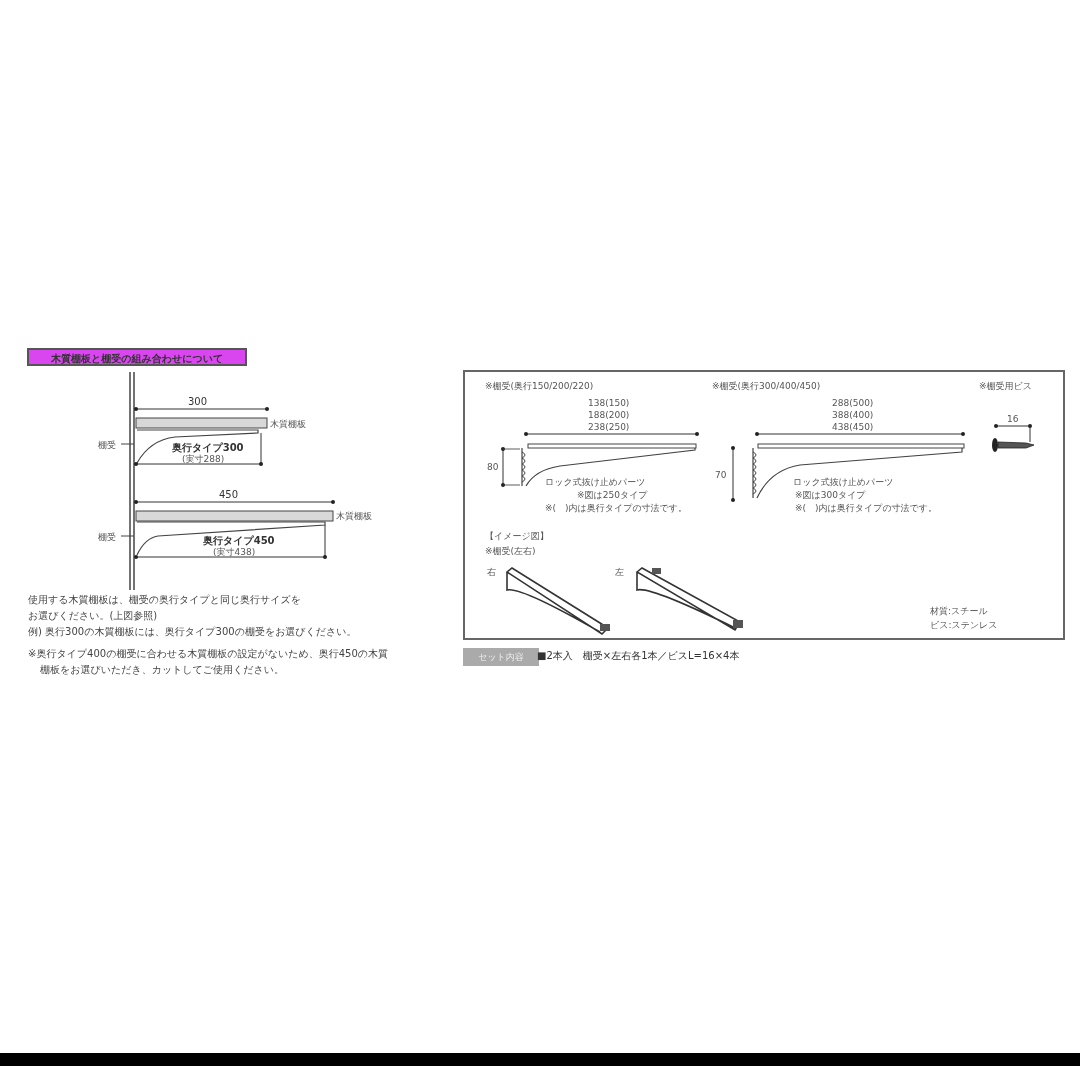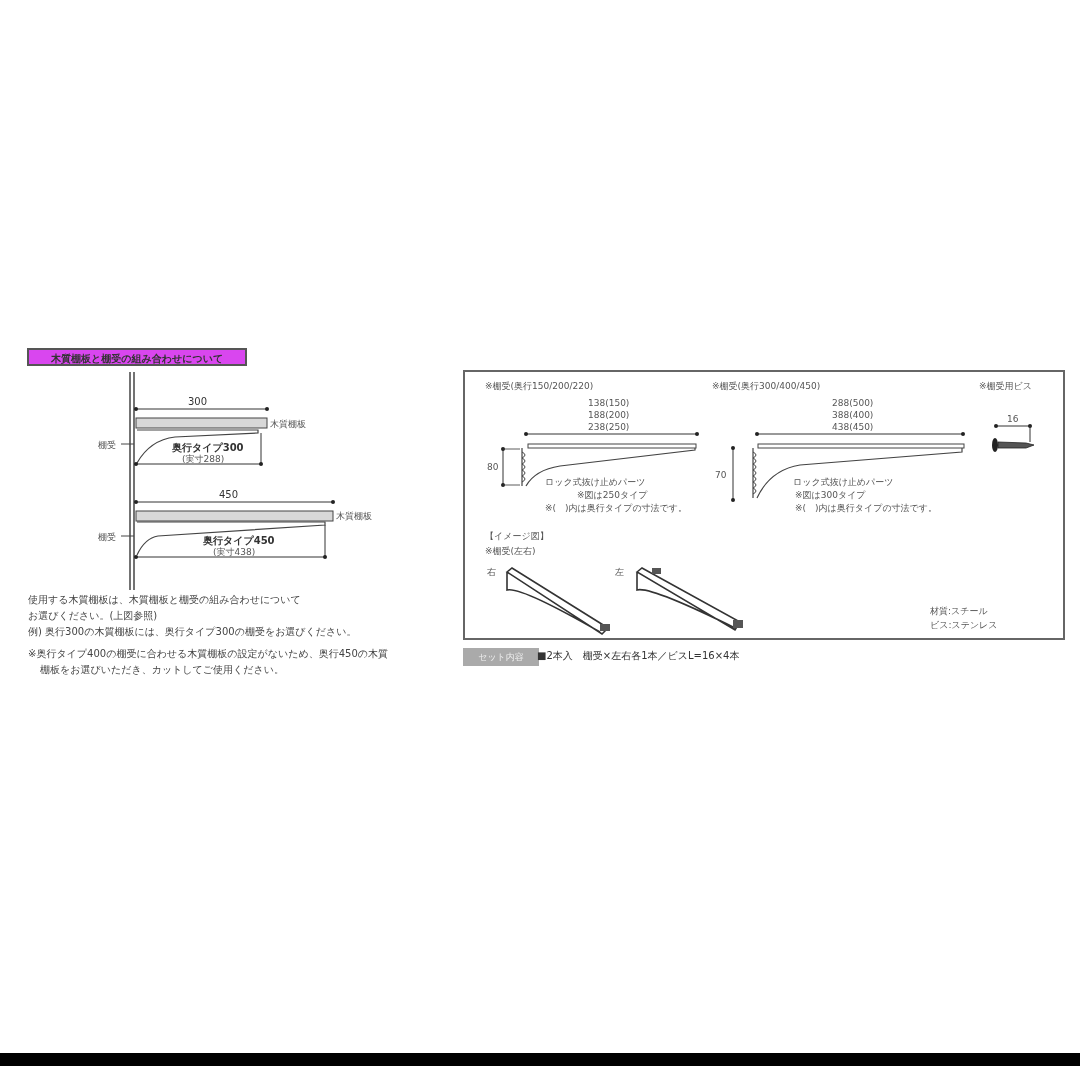--- a/index.html
+++ b/index.html
@@ -88,21 +88,21 @@
 <div class="abs lbl" style="left:98px;top:439px;">棚受</div>
 <div class="abs lbl-b" style="left:172px;top:441px;">奥行タイプ300</div>
 <div class="abs lbl" style="left:182px;top:453px;">(実寸288)</div>
 
 <div class="abs dim" style="left:219px;top:489px;">450</div>
 <div class="abs lbl" style="left:336px;top:510px;">木質棚板</div>
 <div class="abs lbl" style="left:98px;top:531px;">棚受</div>
 <div class="abs lbl-b" style="left:203px;top:534px;">奥行タイプ450</div>
 <div class="abs lbl" style="left:213px;top:546px;">(実寸438)</div>
 
-<div class="abs note" style="left:28px;top:593px;">使用する木質棚板は、木質棚板と棚受の組み合わせについて</div>
+<div class="abs note" style="left:28px;top:593px;">使用する木質棚板は、棚受の奥行タイプと同じ奥行サイズを</div>
 <div class="abs note" style="left:28px;top:609px;">お選びください。(上図参照)</div>
 <div class="abs note" style="left:28px;top:625px;">例) 奥行300の木質棚板には、奥行タイプ300の棚受をお選びください。</div>
 <div class="abs note" style="left:28px;top:647px;">※奥行タイプ400の棚受に合わせる木質棚板の設定がないため、奥行450の木質</div>
 <div class="abs note" style="left:40px;top:663px;">棚板をお選びいただき、カットしてご使用ください。</div>
 
 <div class="abs spec-box"></div>
 
 <div class="abs lbl" style="left:485px;top:380px;">※棚受(奥行150/200/220)</div>
 <div class="abs lbl" style="left:588px;top:398px;">138(150)</div>
 <div class="abs lbl" style="left:588px;top:410px;">188(200)</div>

